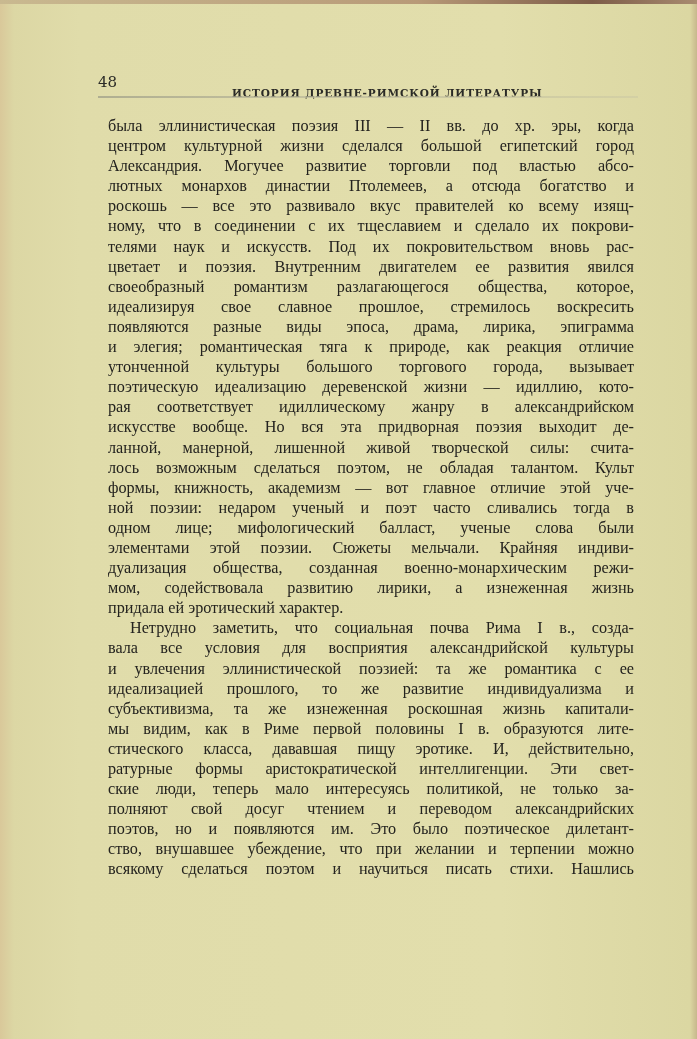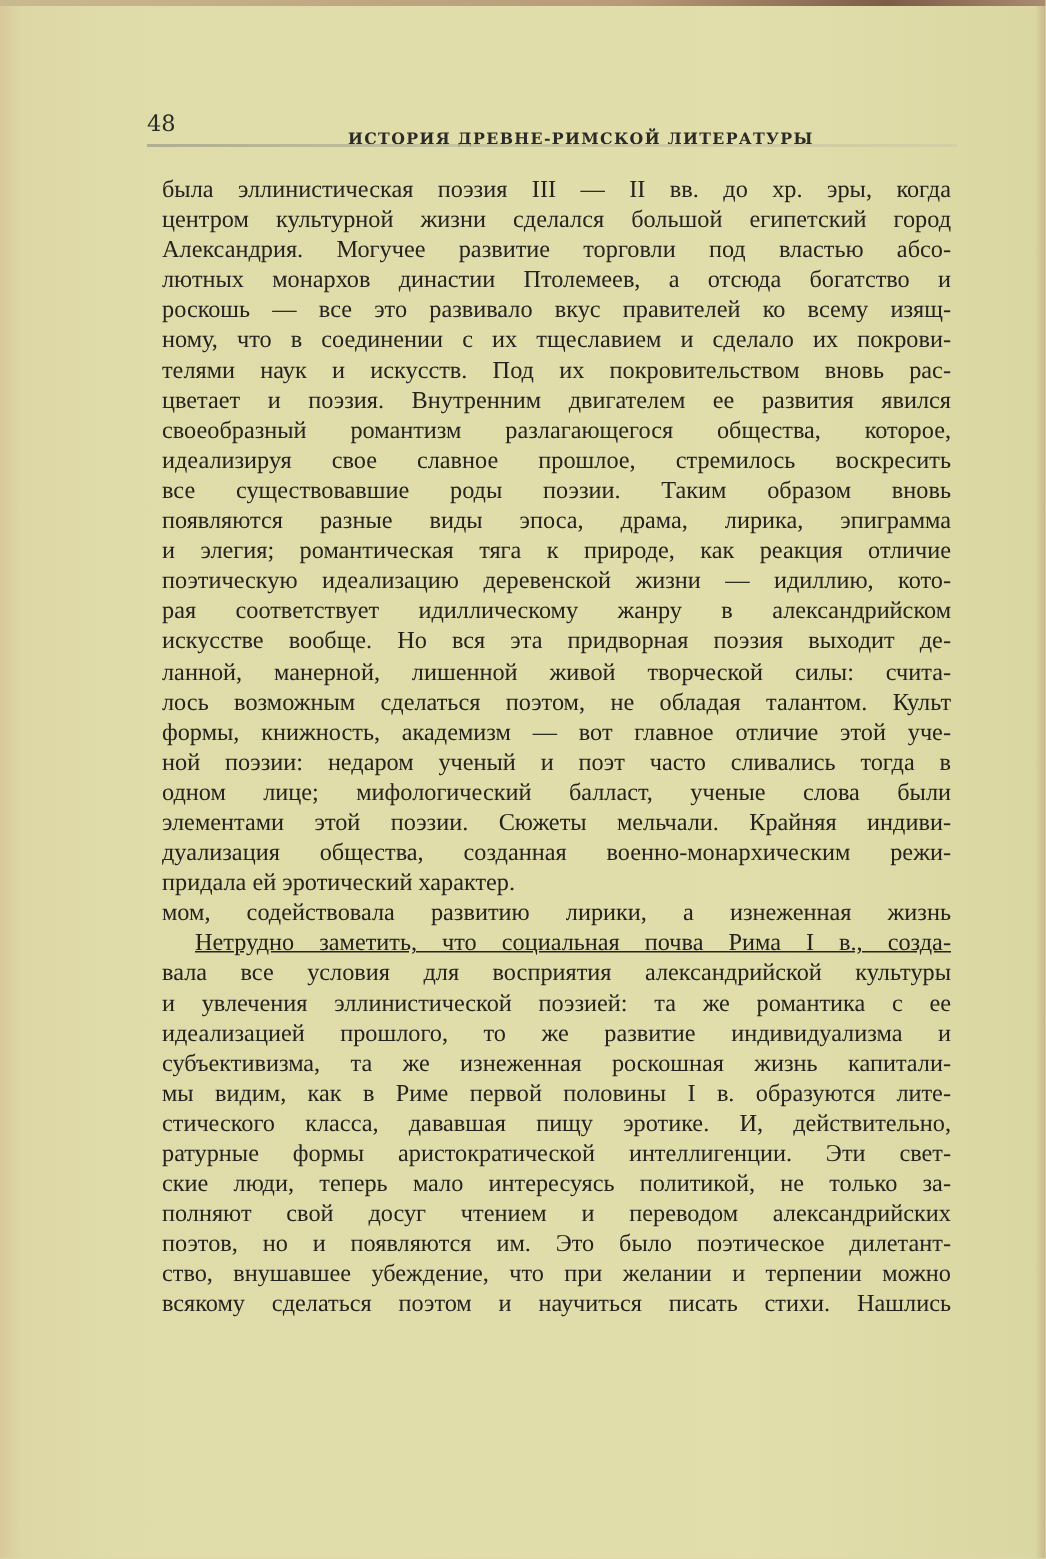--- a/index.html
+++ b/index.html
@@ -32,21 +32,21 @@
       background: linear-gradient(90deg, #9a9a86 0%, #b9b79a 40%, #cfcca4 100%);
       opacity: 0.7;
     }
     .body-text {
       position: absolute; left: 108px; top: 116px; width: 526px;
       font-family: "Liberation Serif", serif; font-size: 16.2px; line-height: 20.1px;
       color: #24231f; text-align: justify; text-align-last: justify;
     }
     .line { display: block; white-space: nowrap; text-align: justify; text-align-last: justify; }
     .line.last { text-align-last: left; }
-    .line.indent { padding-left: 22px; text-decoration: underline; }
+    .line.indent { padding-left: 22px; }
   </style>
 </head>
 <body>
 
 <div class="page">
   <div class="top-edge"></div>
 
   <div class="header">
     <span class="page-number">48</span>
     <span class="running-title">История древне-римской литературы</span>
@@ -58,35 +58,35 @@
       <span class="line">была эллинистическая поэзия III — II вв. до хр. эры, когда</span>
       <span class="line">центром культурной жизни сделался большой египетский город</span>
       <span class="line">Александрия. Могучее развитие торговли под властью абсо-</span>
       <span class="line">лютных монархов династии Птолемеев, а отсюда богатство и</span>
       <span class="line">роскошь — все это развивало вкус правителей ко всему изящ-</span>
       <span class="line">ному, что в соединении с их тщеславием и сделало их покрови-</span>
       <span class="line">телями наук и искусств. Под их покровительством вновь рас-</span>
       <span class="line">цветает и поэзия. Внутренним двигателем ее развития явился</span>
       <span class="line">своеобразный романтизм разлагающегося общества, которое,</span>
       <span class="line">идеализируя свое славное прошлое, стремилось воскресить</span>
-      <span class="line">все существовавшие роды поэзии. Таким образом вновь</span>
       <span class="line">появляются разные виды эпоса, драма, лирика, эпиграмма</span>
       <span class="line">и элегия; романтическая тяга к природе, как реакция отличие</span>
+      <span class="line">утонченной культуры большого торгового города, вызывает</span>
       <span class="line">поэтическую идеализацию деревенской жизни — идиллию, кото-</span>
       <span class="line">рая соответствует идиллическому жанру в александрийском</span>
       <span class="line">искусстве вообще. Но вся эта придворная поэзия выходит де-</span>
       <span class="line">ланной, манерной, лишенной живой творческой силы: счита-</span>
       <span class="line">лось возможным сделаться поэтом, не обладая талантом. Культ</span>
       <span class="line">формы, книжность, академизм — вот главное отличие этой уче-</span>
       <span class="line">ной поэзии: недаром ученый и поэт часто сливались тогда в</span>
       <span class="line">одном лице; мифологический балласт, ученые слова были</span>
       <span class="line">элементами этой поэзии. Сюжеты мельчали. Крайняя индиви-</span>
       <span class="line">дуализация общества, созданная военно-монархическим режи-</span>
+      <span class="line">мом, содействовала развитию лирики, а изнеженная жизнь</span>
       <span class="line last">придала ей эротический характер.</span>
-      <span class="line">мом, содействовала развитию лирики, а изнеженная жизнь</span>
     </div>
     <div>
       <span class="line indent">Нетрудно заметить, что социальная почва Рима I в., созда-</span>
       <span class="line">вала все условия для восприятия александрийской культуры</span>
       <span class="line">и увлечения эллинистической поэзией: та же романтика с ее</span>
       <span class="line">идеализацией прошлого, то же развитие индивидуализма и</span>
       <span class="line">субъективизма, та же изнеженная роскошная жизнь капитали-</span>
       <span class="line">мы видим, как в Риме первой половины I в. образуются лите-</span>
       <span class="line">стического класса, дававшая пищу эротике. И, действительно,</span>
       <span class="line">ратурные формы аристократической интеллигенции. Эти свет-</span>

